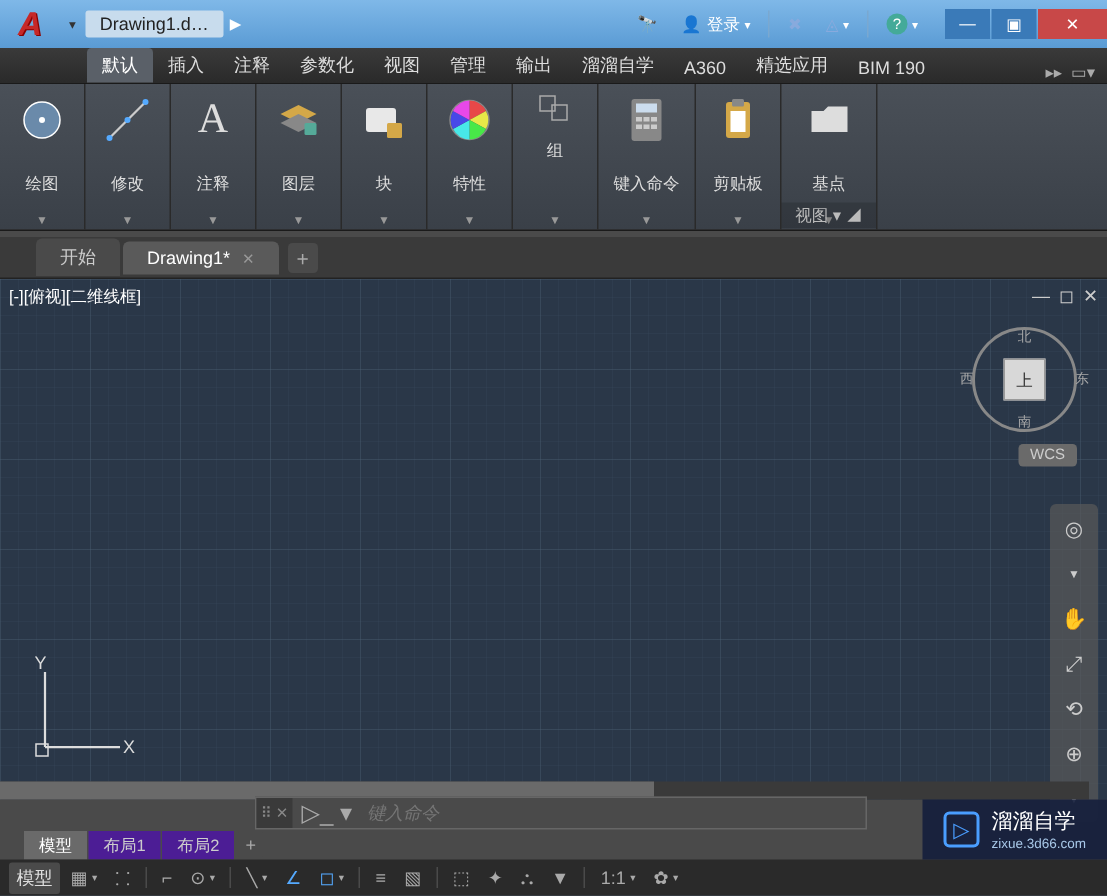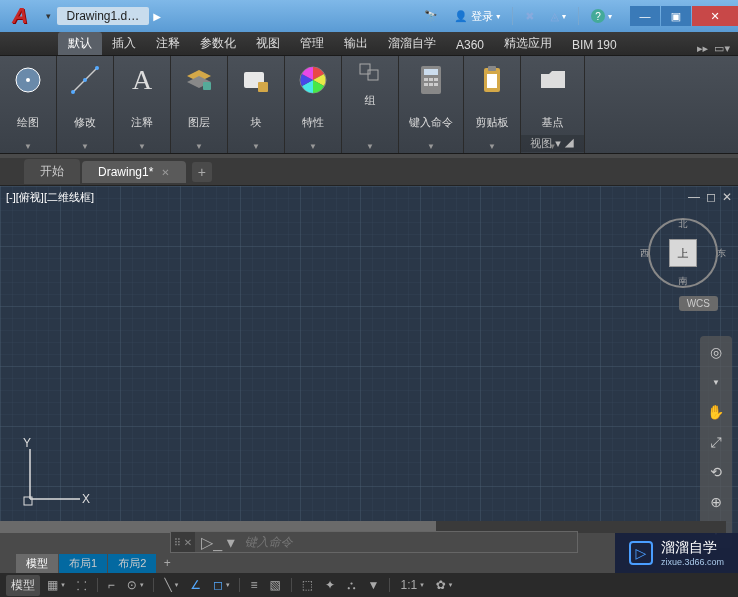--- a/index.html
+++ b/index.html
@@ -72,21 +72,21 @@
 .ucs svg { overflow: visible; }
 
 
 .cmdline-wrap { position: absolute; bottom: 44px; left: 170px; right: 160px; height: 22px; background: #4a4a4a; display: flex; align-items: center; border: 1px solid #666; }
 .cmd-handle { width: 24px; display: flex; align-items: center; justify-content: center; color: #888; font-size: 10px; background: #3a3a3a; height: 100%; }
 .cmd-icon { padding: 0 6px; color: #aaa; }
 .cmd-input { flex: 1; background: transparent; border: none; color: #888; font-size: 12px; font-style: italic; padding: 0 4px; outline: none; }
 
 
 .layout-tabs { position: absolute; bottom: 24px; left: 16px; height: 20px; display: flex; align-items: center; gap: 1px; }
-.layout-tab { padding: 2px 10px; font-size: 11px; color: #ccc; background: #0369a1; }
+.layout-tab { padding: 2px 10px; font-size: 11px; color: #ccc; background: #4c1d95; }
 .layout-tab.active { background: #6a6a6a; color: #fff; }
 .layout-add { width: 16px; height: 16px; background: #4a4a4a; color: #aaa; display: flex; align-items: center; justify-content: center; margin-left: 2px; font-size: 12px; }
 
 
 .statusbar { position: absolute; bottom: 0; left: 0; right: 0; height: 24px; background: #2a2a2a; display: flex; align-items: center; padding: 0 6px; gap: 2px; }
 .status-btn { padding: 2px 5px; color: #aaa; font-size: 12px; display: flex; align-items: center; gap: 2px; }
 .status-btn.model { background: #4a4a4a; color: #ddd; border-radius: 2px; }
 .status-sep { width: 1px; height: 14px; background: #4a4a4a; margin: 0 3px; }
 .status-drop { font-size: 7px; margin-left: 1px; }
 

